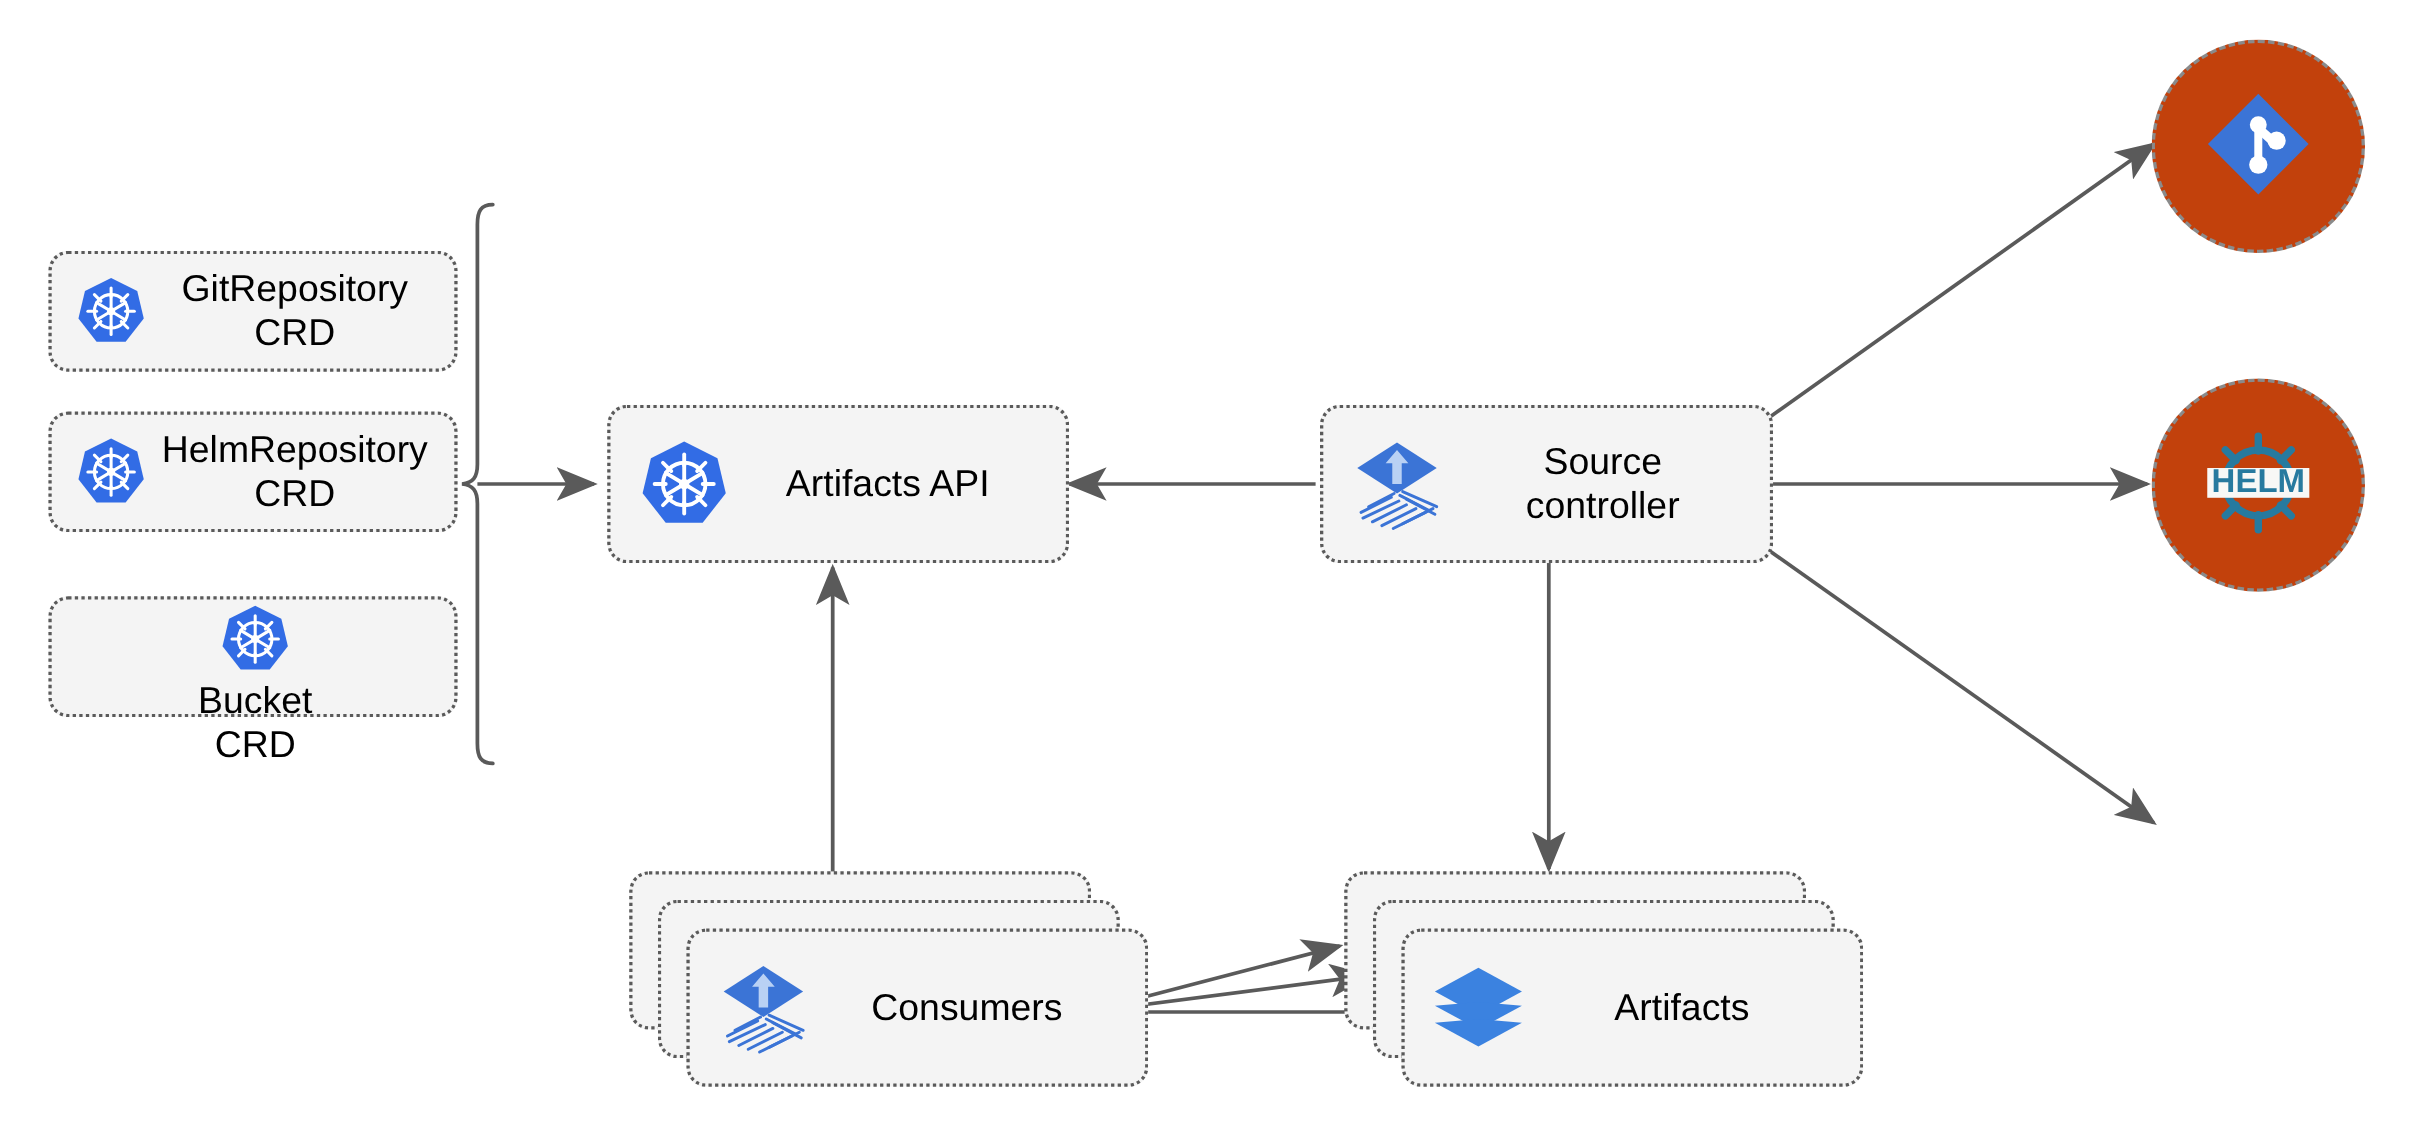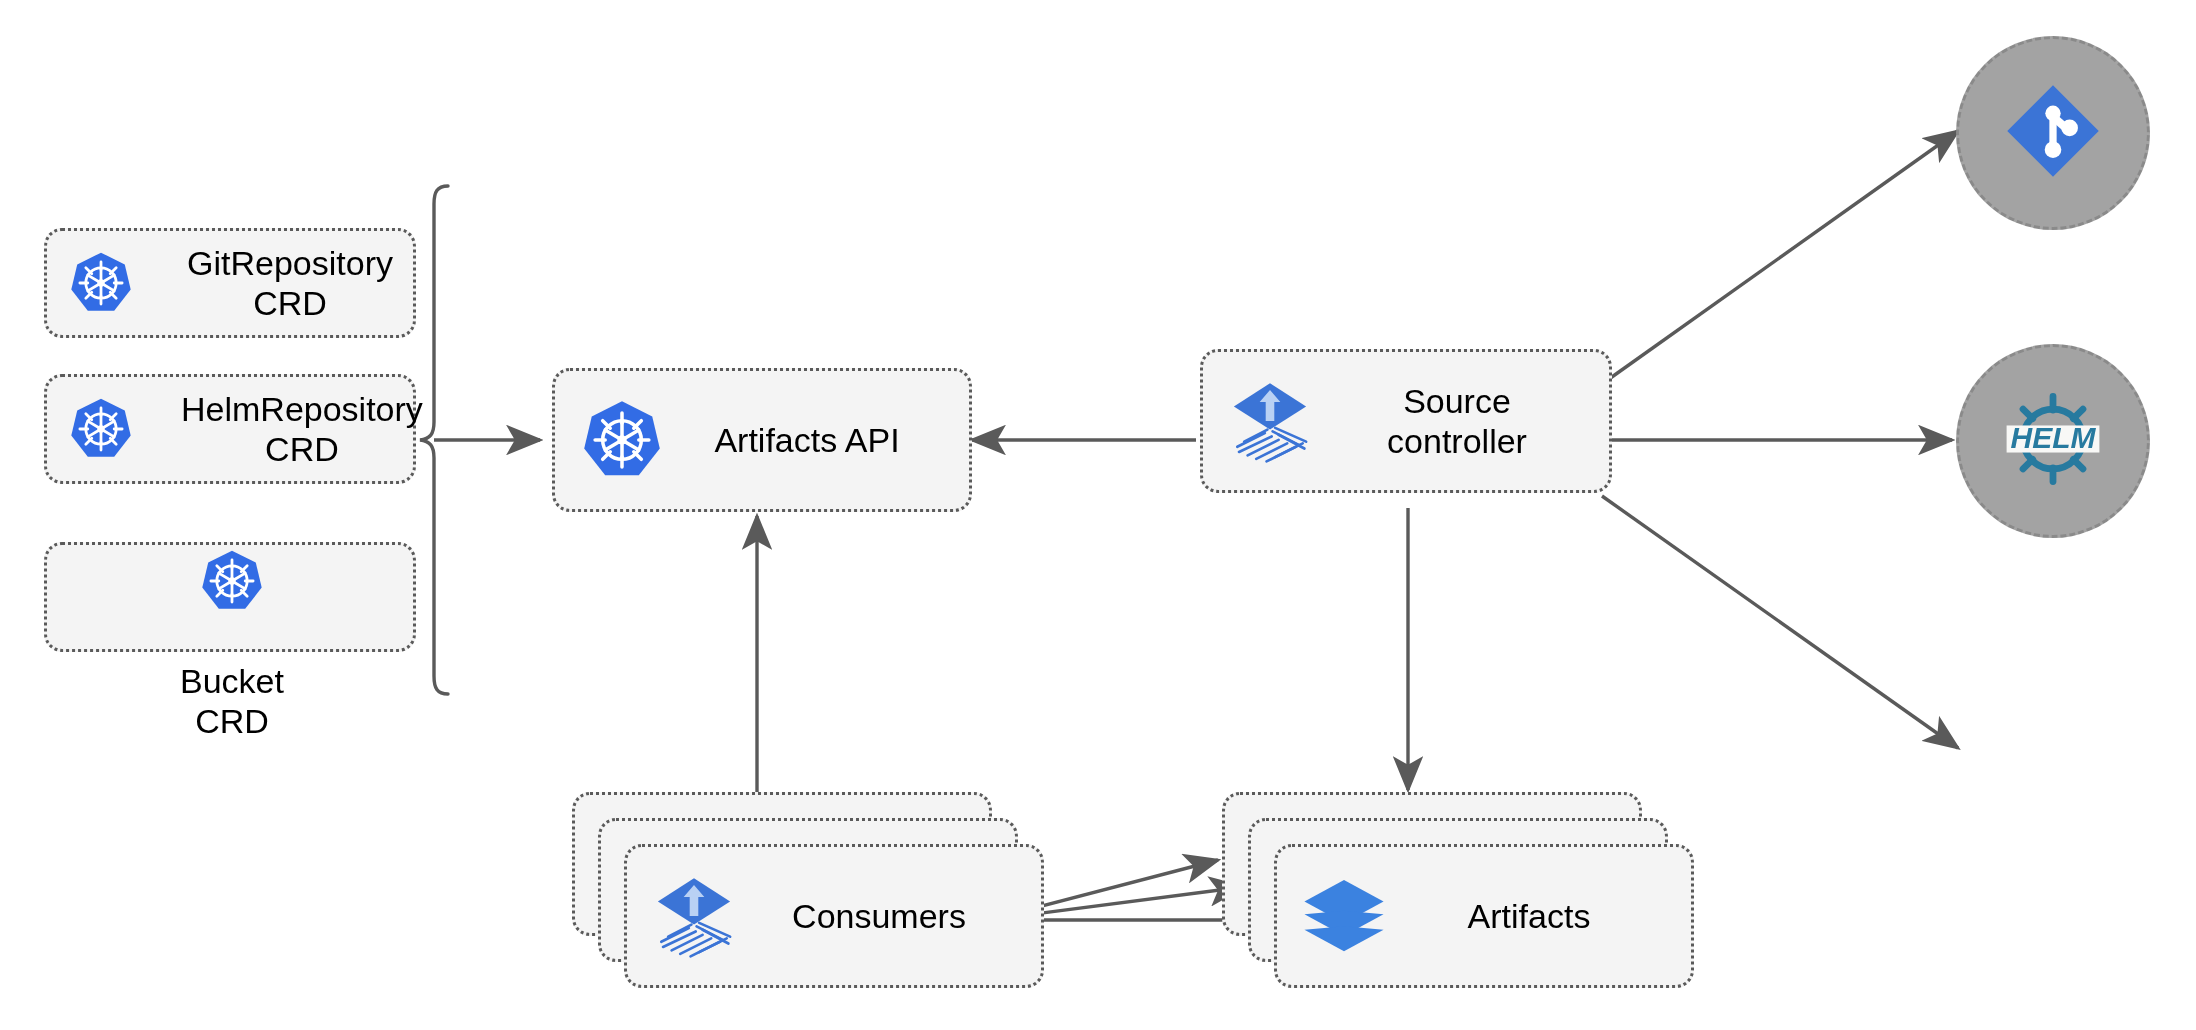--- a/index.html
+++ b/index.html
@@ -40,21 +40,21 @@
 
   .node-label {
     color: #000000;
     font-size: 34px;
     line-height: 1.18;
     text-align: center;
     white-space: pre-line;
   }
 
   
-  .crd-box { padding: 0 14px 0 18px; gap: 44px; }
+  .crd-box { padding: 0 14px 0 18px; }
   .crd-box .icon-slot {
     flex: 0 0 auto;
     width: 72px; height: 72px;
     display: flex; align-items: center; justify-content: center;
   }
   .crd-box .node-label {
     flex: 1 1 auto;
     text-align: center;
   }
 
@@ -64,26 +64,25 @@
     display: flex; align-items: center; justify-content: center;
   }
   .wide-box .node-label { flex: 1 1 auto; text-align: center; }
 
   
   .circle-node {
     position: absolute;
     box-sizing: border-box;
     border: 3px dashed #8a8a8a;
     border-radius: 50%;
-    background: #a3a3a3;
+    background: #c2410c;
     display: flex;
     align-items: center;
     justify-content: center;
     z-index: 2;
-    font-style: italic;
   }
 
   .stack-wrap { position: absolute; z-index: 2; }
 </style>
 </head>
 <body>
 
 <div id="canvas">
 
   <svg class="layer edges" viewBox="0 0 2196 1030">
@@ -243,21 +242,21 @@
           <line x1="50" y1="50" x2="70" y2="62"></line>
           <line x1="50" y1="50" x2="50" y2="73"></line>
           <line x1="50" y1="50" x2="30" y2="62"></line>
           <line x1="50" y1="50" x2="30" y2="38"></line>
         </g>
       </svg>
     </span>
     <span class="node-label">Artifacts API</span>
   </div>
 
-  <div class="node-box wide-box" style="left:1200px; top:349px; width:412px; height:144px; padding:0 20px 0 24px;gap:12px;">
+  <div class="node-box wide-box" style="left:1200px; top:368px; width:412px; height:144px; padding:0 20px 0 24px;gap:12px;">
     <span class="icon-slot">
       <svg width="94" height="94" viewBox="0 0 100 100">
         <polygon points="50,6 92,33 50,60 8,33" fill="#3b74d6"></polygon>
         <g fill="#b9d1f4">
           <polygon points="50,14 62,28 55,28 55,50 45,50 45,28 38,28"></polygon>
         </g>
         <g stroke="#3b74d6" stroke-width="3.1" fill="none" stroke-linecap="round">
           <path d="M20 74 L47 60"></path>
           <path d="M12 80 L44 64"></path>
           <path d="M14 86 L52 68"></path>

